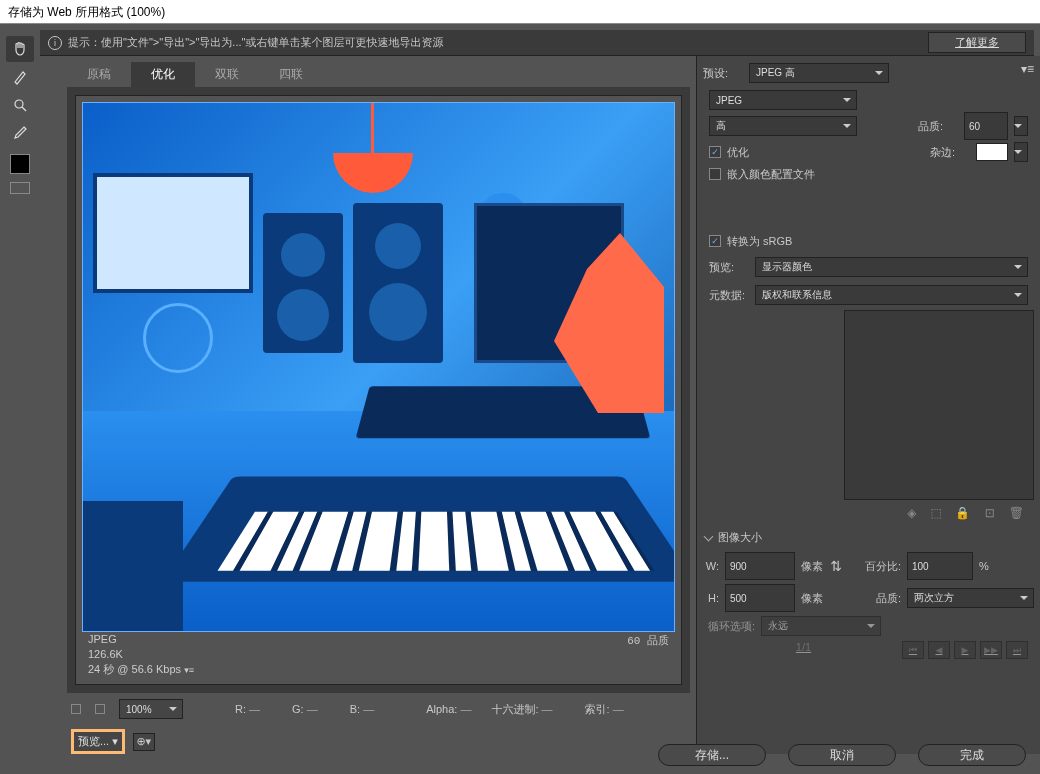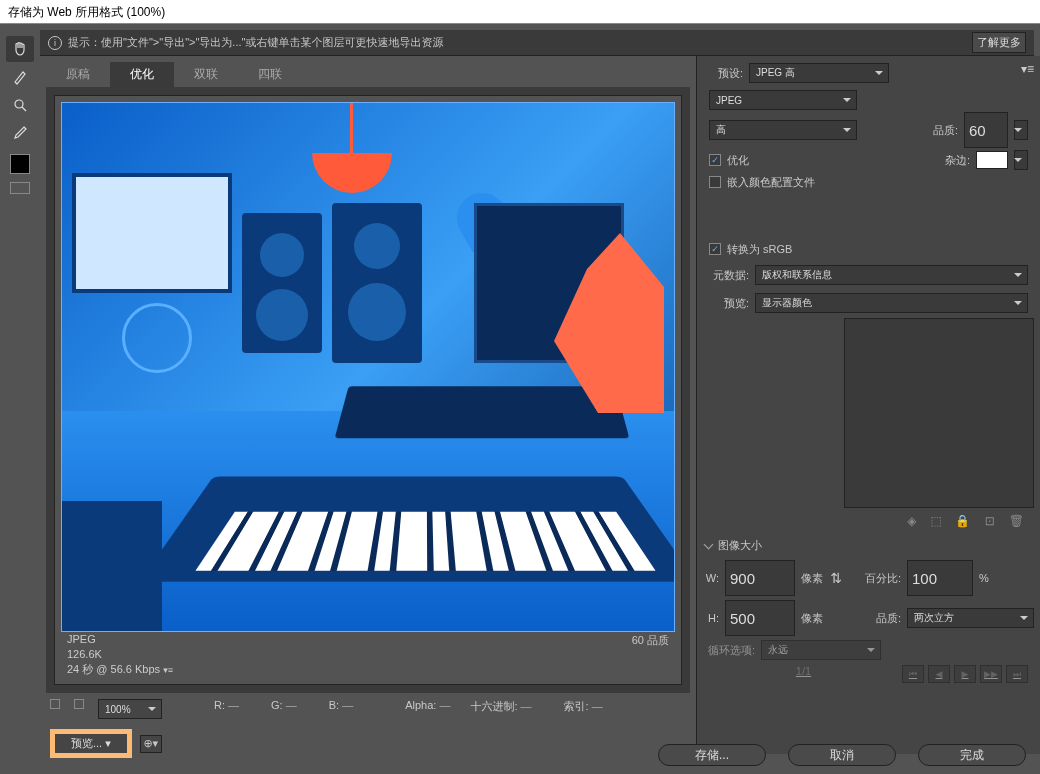--- a/index.html
+++ b/index.html
@@ -2,58 +2,58 @@
 <html><head>
 <meta charset="utf-8">
 <style>
 * { box-sizing: border-box; margin: 0; padding: 0; font-family: "Microsoft YaHei", sans-serif; }
 body { background: #535353; width: 1040px; height: 774px; overflow: hidden; font-size: 11px; color: #c8c8c8; }
 
 .title-bar { background: #fff; height: 24px; line-height: 24px; padding-left: 8px; color: #000; font-size: 12px; border-bottom: 1px solid #888; }
 
 .tip-bar { background: #3a3a3a; height: 26px; display: flex; align-items: center; padding: 0 8px; border-bottom: 1px solid #222; margin: 6px 6px 0 40px; }
 .tip-bar .info-icon { width: 14px; height: 14px; border: 1px solid #c8c8c8; border-radius: 50%; display: inline-flex; align-items: center; justify-content: center; font-size: 9px; margin-right: 6px; }
-.tip-bar .learn-btn { margin-left: auto; background: #4a4a4a; padding: 2px 4px; border: 1px solid #222; color: #ddd; cursor: pointer; }
-
-.main-area { display: flex; height: 698px; }
+.tip-bar .learn-btn { margin-left: auto; background: #4a4a4a; padding: 2px 26px; border: 1px solid #222; color: #ddd; cursor: pointer; text-decoration: underline; }
+
+.main-area { display: flex; height: 698px; margin-left: 21px; }
 
 .tool-strip { width: 40px; background: #535353; padding-top: 4px; position: absolute; left: 0; top: 30px; }
 .tool-strip .tool { width: 28px; height: 26px; margin: 2px auto; display: flex; align-items: center; justify-content: center; cursor: pointer; border-radius: 2px; }
 .tool-strip .tool.active { background: #3a3a3a; }
 .tool-strip .swatch { width: 20px; height: 20px; background: #000; border: 1px solid #888; margin: 8px auto; }
 .tool-strip .swatch2 { width: 20px; height: 12px; background: #555; border: 1px solid #888; margin: 2px auto; }
 
 .left-panel { flex: 1; padding: 6px 6px 6px 46px; display: flex; flex-direction: column; }
 
 .tabs { display: flex; gap: 0; }
 .tab { padding: 4px 20px; color: #aaa; cursor: pointer; font-size: 12px; }
 .tab.active { background: #3a3a3a; color: #fff; }
 
 .preview-outer { background: #3a3a3a; flex: 1; padding: 8px; position: relative; }
 .preview-frame { background: #535353; width: 100%; height: 590px; border: 1px solid #222; padding: 6px; position: relative; }
 .preview-img { width: 100%; height: 530px; background: linear-gradient(135deg, #0a5fc8 0%, #3a9ff5 50%, #0a4a9a 100%); border: 1px solid #6ab0ff; position: relative; overflow: hidden; }
 .preview-info { position: absolute; bottom: 6px; left: 12px; font-family: monospace, sans-serif; font-size: 11px; line-height: 15px; color: #ccc; }
-.preview-info-r { position: absolute; bottom: 36px; right: 12px; font-family: Liberation Sans, sans-serif; font-size: 11px; }
-
-.bottom-bar { display: flex; gap: 12px; padding: 6px 4px; font-family: monospace, sans-serif; font-size: 11px; }
+.preview-info-r { position: absolute; bottom: 36px; right: 12px; font-family: Liberation Mono, monospace; font-size: 11px; }
+
+.bottom-bar { display: flex; align-items: center; gap: 12px; padding: 6px 4px; font-family: monospace, sans-serif; font-size: 11px; }
 .bottom-bar .zoom-sel { background: #454545; border: 1px solid #222; color: #ddd; padding: 1px 16px 1px 6px; position: relative; }
 .bottom-bar .dash { color: #aaa; }
 .tiny-box { width: 10px; height: 10px; border: 1px solid #888; display: inline-block; margin-right: 2px; }
 
 .action-bar { display: flex; align-items: center; gap: 8px; padding: 4px; }
-.action-bar .pv-btn { background: #454545; border: 5px solid #fdba74; color: #ddd; padding: 2px 16px; cursor: pointer; }
+.action-bar .pv-btn { background: #454545; border: 3px solid #fdba74; color: #ddd; padding: 2px 4px; cursor: pointer; }
 .action-bar .help-ic { width: 22px; height: 18px; background: #454545; border: 1px solid #222; display: inline-flex; align-items: center; justify-content: center; }
 
 .right-panel { width: 344px; background: #454545; padding: 6px; border-left: 1px solid #222; display: flex; flex-direction: column; gap: 2px; position: relative; }
 .row { display: flex; align-items: center; gap: 6px; min-height: 22px; padding: 1px 0; }
-.row-label { width: 40px; text-align: right; font-size: 11px; }
+.row-label { width: 40px; text-align: left; font-size: 11px; }
 .row-label-l { width: 52px; text-align: right; font-size: 11px; }
 .select { background: #3a3a3a; border: 1px solid #222; color: #ddd; padding: 2px 18px 2px 6px; position: relative; cursor: pointer; font-size: 10px; height: 20px; display: inline-flex; align-items: center; }
 .select::after { content: ''; position: absolute; right: 5px; top: 7px; border-left: 4px solid transparent; border-right: 4px solid transparent; border-top: 4px solid #ccc; }
-.input-num { background: #3a3a3a; border: 1px solid #222; color: #ddd; padding: 2px 4px; width: 44px; height: 36px; font-size: 15px; }
+.input-num { background: #3a3a3a; border: 1px solid #222; color: #ddd; padding: 2px 4px; width: 44px; height: 28px; font-size: 10px; }
 .checkbox { width: 12px; height: 12px; border: 1px solid #888; background: #3a3a3a; display: inline-flex; align-items: center; justify-content: center; font-size: 9px; color: #6ab0ff; }
 .checkbox.checked::before { content: '✓'; }
 .swatch-box { width: 32px; height: 18px; background: #fff; border: 1px solid #222; }
 
 .section-hdr { font-size: 11px; padding: 4px 2px; display: flex; align-items: center; }
 .section-hdr::before { content: ''; width: 6px; height: 6px; border-right: 1px solid #aaa; border-bottom: 1px solid #aaa; transform: rotate(45deg); margin-right: 6px; margin-top: -2px; }
 .group-bg { background: #454545; padding: 3px 6px; }
 
 .color-table { width: 190px; height: 190px; background: #3a3a3a; border: 1px solid #222; margin-left: auto; }
 .ct-icons { display: flex; gap: 14px; justify-content: flex-end; padding: 4px 10px; color: #888; }
@@ -213,26 +213,26 @@
       </div>
     </div>
 
     <div style="height:38px;"></div>
 
     <div class="row group-bg">
       <span class="checkbox checked"></span>
       <span>转换为 sRGB</span>
     </div>
     <div class="row group-bg">
+      <span class="row-label">预览:</span>
+      <span class="select" style="flex:1;">显示器颜色</span>
+    </div>
+    <div class="row group-bg">
       <span class="row-label">元数据:</span>
       <span class="select" style="flex:1;">版权和联系信息</span>
-    </div>
-    <div class="row group-bg">
-      <span class="row-label">预览:</span>
-      <span class="select" style="flex:1;">显示器颜色</span>
     </div>
 
     <div style="display:flex;">
       <div style="flex:1;"></div>
       <div class="color-table"></div>
     </div>
     <div class="ct-icons">
       <span>◈</span>
       <span>⬚</span>
       <span>🔒</span>

